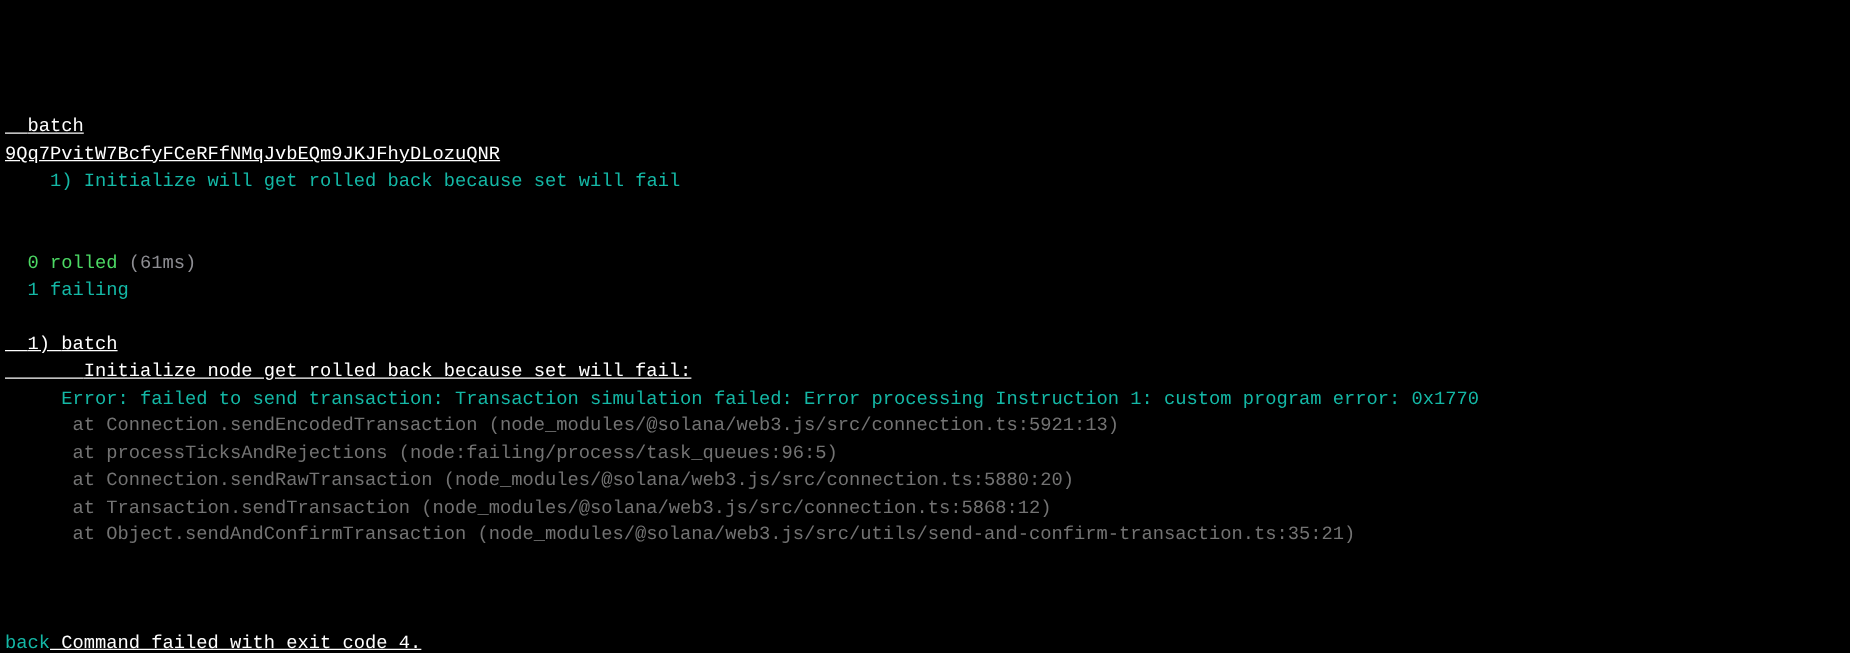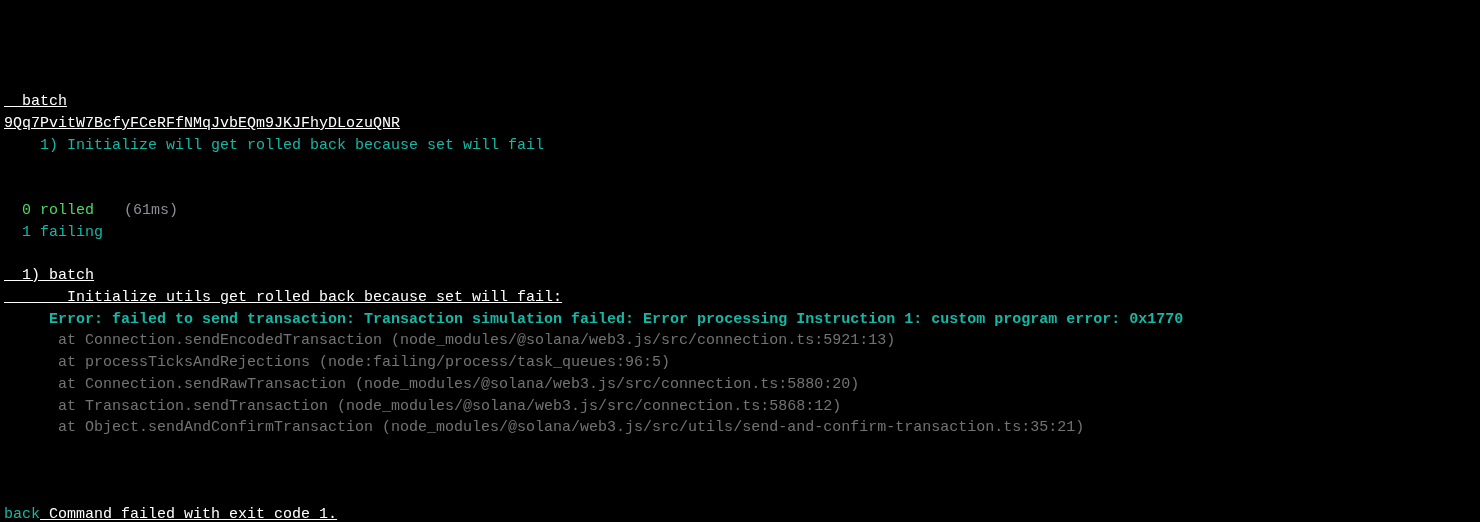--- a/index.html
+++ b/index.html
@@ -15,47 +15,47 @@
       line-height: 1.45;
       padding: 4px;
       white-space: pre;
       overflow-x: auto;
       width: 1480px;
       height: 522px;
     }
     .white { color: #ffffff; text-decoration: underline; }
     .red { color: #14b8a6; }
     .green { color: #4cd964; }
-    .gray { color: #8e8e93; margin-left: 21px; }
+    .gray { color: #8e8e93; }
     .dimgray { color: #737373; }
-    .bold { font-weight: bold; text-align: right; }
+    .bold { font-weight: normal; text-align: right; }
   </style>
 </head>
 <body>
 
 
 
 <div><span class="white"><span>  </span><span>batch</span></span>
 <span class="white">9Qq7PvitW7BcfyFCeRFfNMqJvbEQm9JKJFhyDLozuQNR</span>
 <span class="red"><span>    </span><span>1) </span><span>Initialize will get rolled back because set will fail</span></span>
 
 
 <span><span>  </span><span class="green">0</span><span class="green"> rolled</span><span class="gray"> (61ms)</span></span>
 <span class="red"><span>  </span><span>1</span><span> failing</span></span>
 
 <span class="white"><span>  </span><span>1) </span><span>batch</span></span>
-<span class="white"><span>       </span><span>Initialize utils get rolled back because set will fail:</span></span>
+<span class="white"><span>       </span><span>Initialize node get rolled back because set will fail:</span></span>
 <span><span>     </span><span class="red bold">Error: failed to send transaction: Transaction simulation failed: Error processing Instruction 1: custom program error: 0x1770</span></span>
 <span class="dimgray"><span>      </span><span>at Connection.sendEncodedTransaction (node_modules/@solana/web3.js/src/connection.ts:5921:13)</span></span>
 <span class="dimgray"><span>      </span><span>at processTicksAndRejections (node:failing/process/task_queues:96:5)</span></span>
 <span class="dimgray"><span>      </span><span>at Connection.sendRawTransaction (node_modules/@solana/web3.js/src/connection.ts:5880:20)</span></span>
 <span class="dimgray"><span>      </span><span>at Transaction.sendTransaction (node_modules/@solana/web3.js/src/connection.ts:5868:12)</span></span>
 <span class="dimgray"><span>      </span><span>at Object.sendAndConfirmTransaction (node_modules/@solana/web3.js/src/utils/send-and-confirm-transaction.ts:35:21)</span></span>
 
 
 
-<span><span class="red">back</span><span class="white"> Command failed with exit code 1.</span></span>
+<span><span class="red">back</span><span class="white"> Command failed with exit code 4.</span></span>
 
 
 </div>
 
 
 
 
 </body></html>

